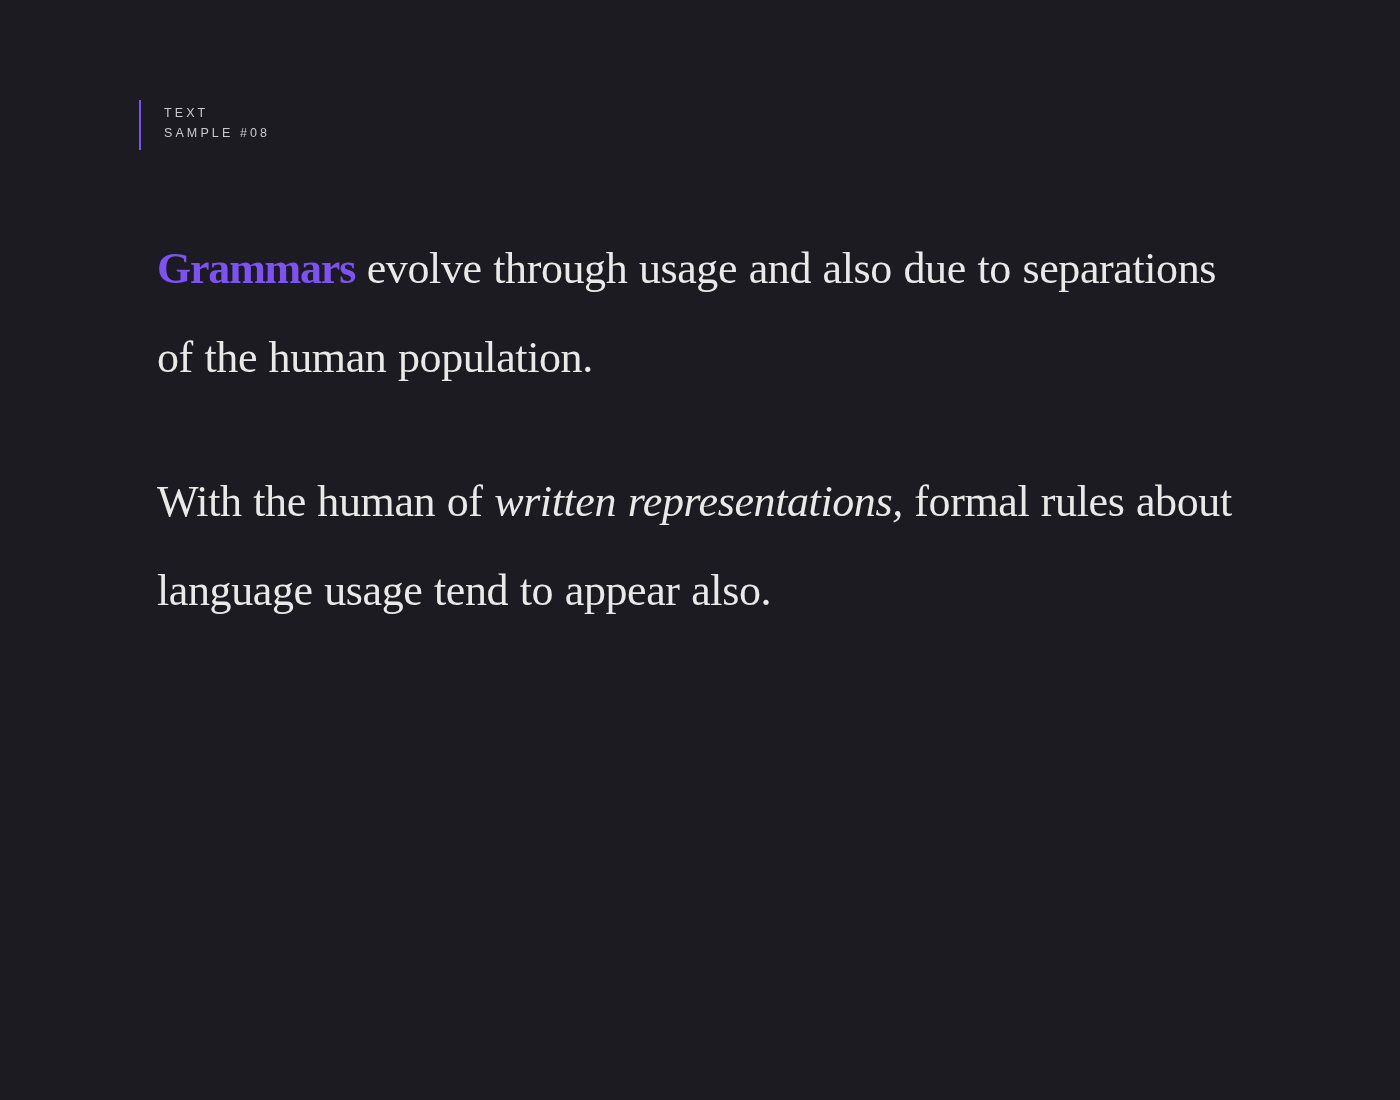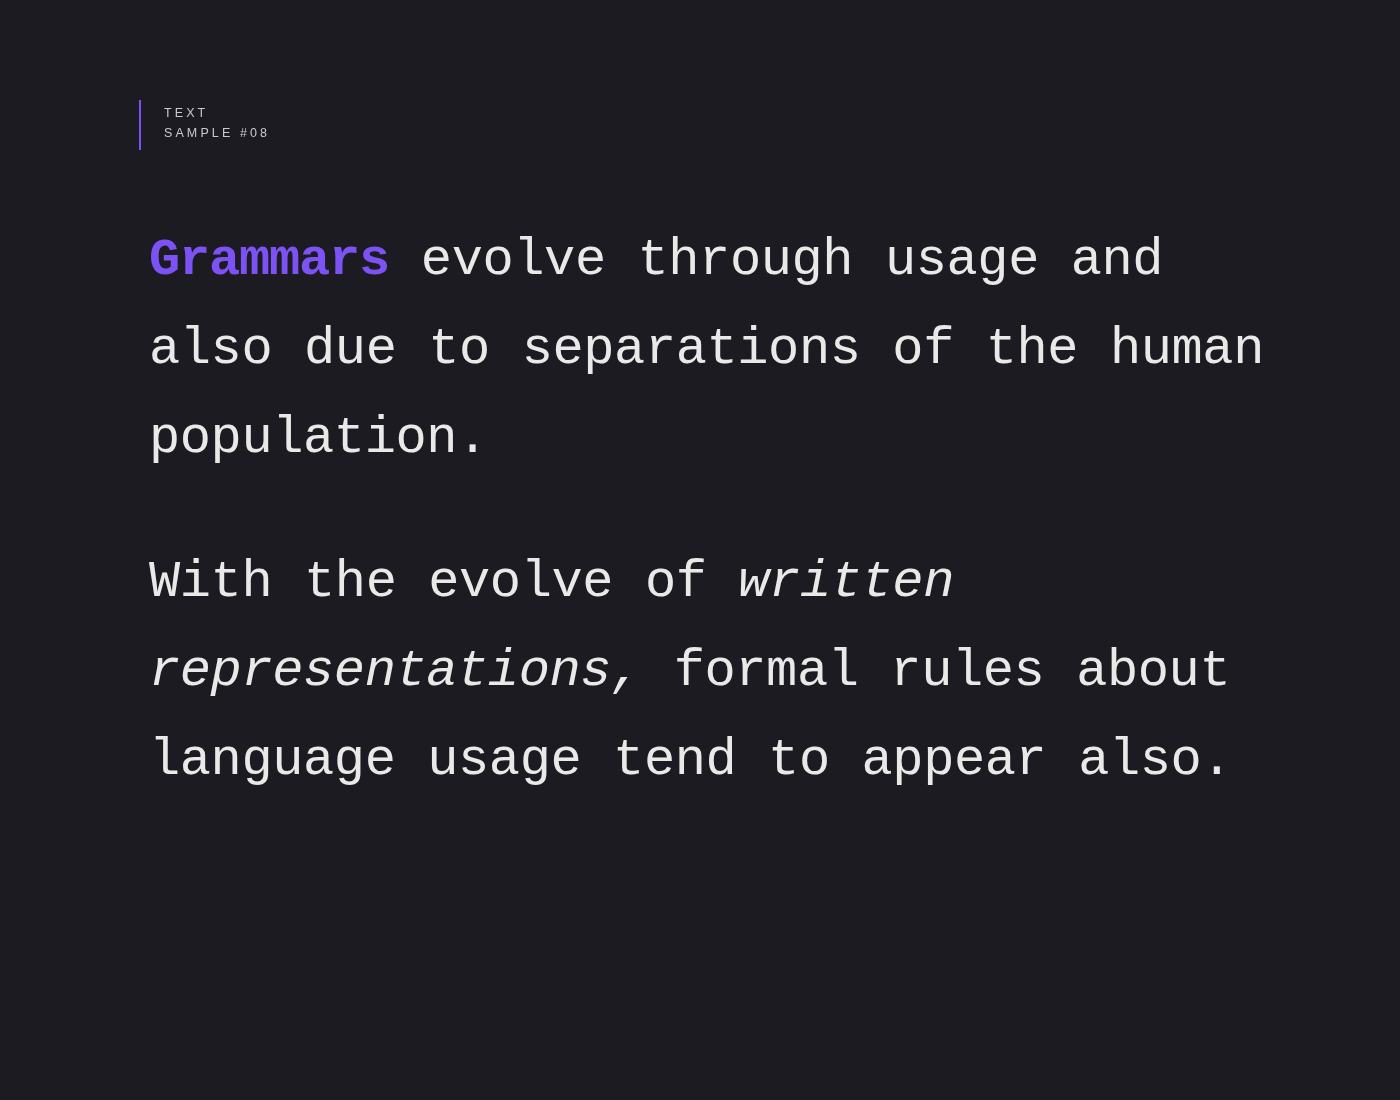--- a/index.html
+++ b/index.html
@@ -56,27 +56,27 @@
   }
 
   
   .prose {
     position: absolute;
     left: 145px;
     top: 212px;
     width: 1130px;
   }
   .para {
-    font-family: Liberation Mono, monospace;
-    font-size: 52px;
+    font-family: Liberation Serif, serif;
+    font-size: 44px;
     font-weight: 300;
     line-height: 89px;
     letter-spacing: -0.4px;
     color: #e9e9e7;
-    margin: 4px;
+    margin: 12px;
     word-spacing: 1px;
   }
   .para + .para {
     margin-top: 55px;
   }
   .accent {
     color: #7c52f4;
     font-weight: 700;
     letter-spacing: -1.2px;
   }
@@ -98,18 +98,18 @@
     </div>
   </div>
 
   <div class="prose">
 
     <p class="para">
       <span class="accent">Grammars</span><span> evolve through usage and also due to separations of the human population.</span>
     </p>
 
     <p class="para">
-      <span>With the evolve of </span><span class="ital">written representations,</span><span> formal rules about language usage tend to appear also.</span>
+      <span>With the human of </span><span class="ital">written representations,</span><span> formal rules about language usage tend to appear also.</span>
     </p>
 
   </div>
 
 </div>
 
 </body></html>

